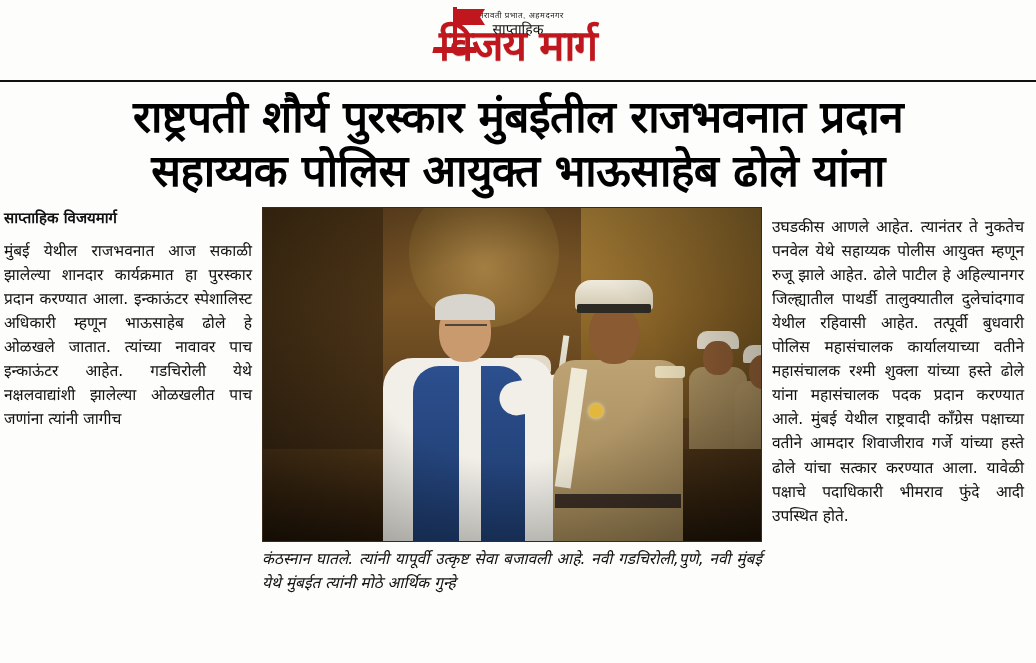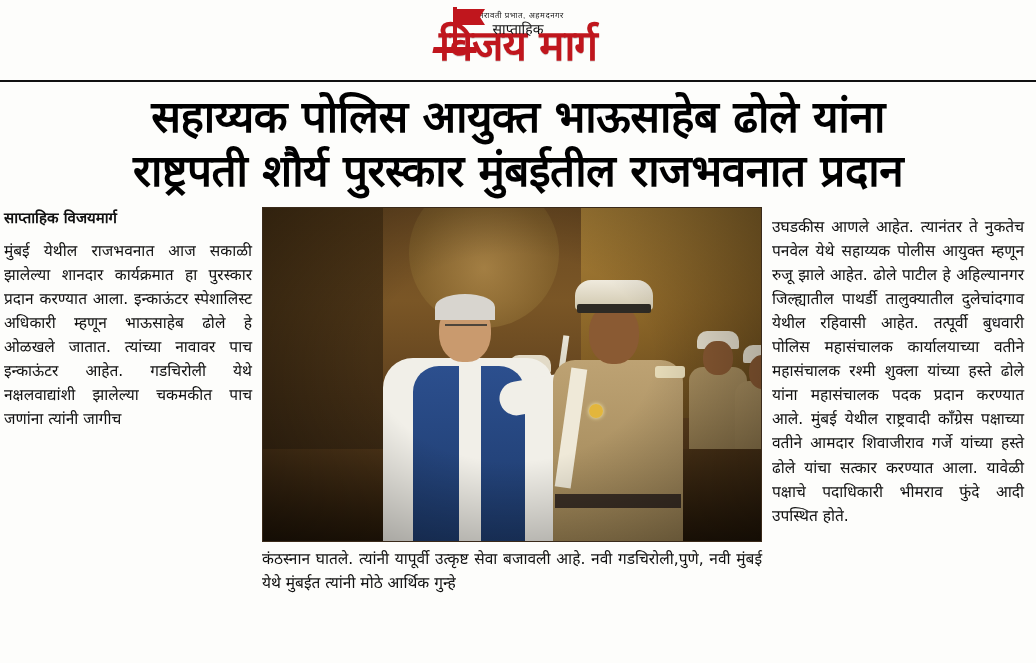--- a/index.html
+++ b/index.html
@@ -152,20 +152,21 @@
     display: block;
   }
   .dateline {
     font-weight: bold;
   }
 
   
   .photo-col {
     width: 500px;
     position: relative;
+    font-style: italic;
   }
   .photo {
     position: relative;
     width: 500px;
     height: 335px;
     overflow: hidden;
     background: #2a1d12;
     border: 1px solid #3a2a1a;
     box-sizing: border-box;
   }
@@ -342,29 +343,29 @@
       <div class="flag-mark">
         <div class="flag-pole"></div>
         <div class="flag-cloth"></div>
         <div class="flag-base"></div>
       </div>
     </div>
   </div>
   <div class="rule"></div>
 
   <div class="headline">
+    <span class="line">राष्ट्रपती शौर्य पुरस्कार मुंबईतील राजभवनात प्रदान</span>
     <span class="line">सहाय्यक पोलिस आयुक्त भाऊसाहेब ढोले यांना</span>
-    <span class="line">राष्ट्रपती शौर्य पुरस्कार मुंबईतील राजभवनात प्रदान</span>
   </div>
 
   <div class="body-grid">
 
     <div class="col col-left">
       <span class="byline">साप्ताहिक विजयमार्ग</span>
-      <p>मुंबई येथील राजभवनात आज सकाळी झालेल्या शानदार कार्यक्रमात हा पुरस्कार प्रदान करण्यात आला. इन्काऊंटर स्पेशालिस्ट अधिकारी म्हणून भाऊसाहेब ढोले हे ओळखले जातात. त्यांच्या नावावर पाच इन्काऊंटर आहेत. गडचिरोली येथे नक्षलवाद्यांशी झालेल्या चकमकीत पाच जणांना त्यांनी जागीच</p>
+      <p>मुंबई येथील राजभवनात आज सकाळी झालेल्या शानदार कार्यक्रमात हा पुरस्कार प्रदान करण्यात आला. इन्काऊंटर स्पेशालिस्ट अधिकारी म्हणून भाऊसाहेब ढोले हे ओळखले जातात. त्यांच्या नावावर पाच इन्काऊंटर आहेत. गडचिरोली येथे नक्षलवाद्यांशी झालेल्या ओळखलीत पाच जणांना त्यांनी जागीच</p>
     </div>
 
     <div class="photo-col">
       <div class="photo">
         <div class="ph-bg"></div>
         <div class="ph-wall-left"></div>
         <div class="ph-arch"></div>
         <div class="ph-gold-panel"></div>
         <div class="guard g3">
             <div class="g-cap"></div>

